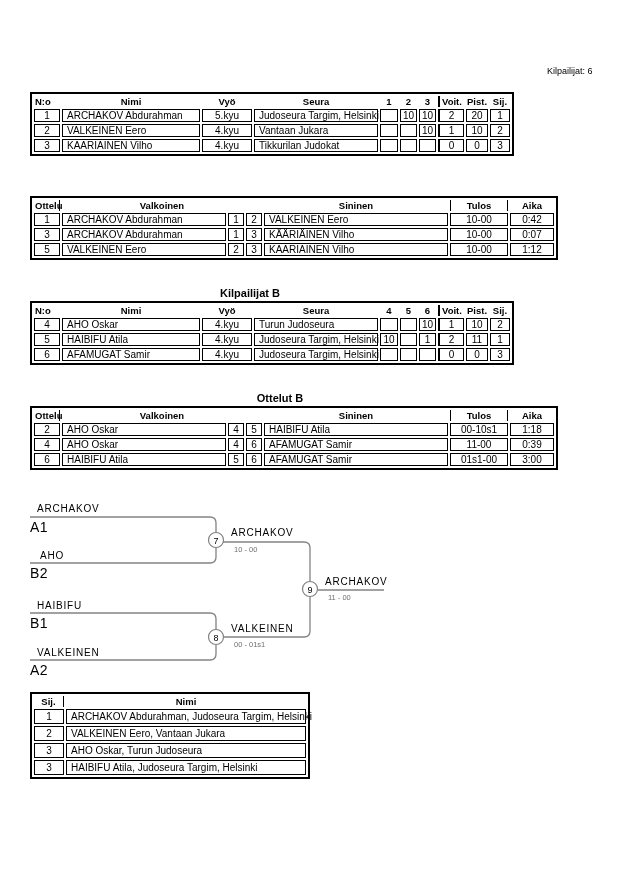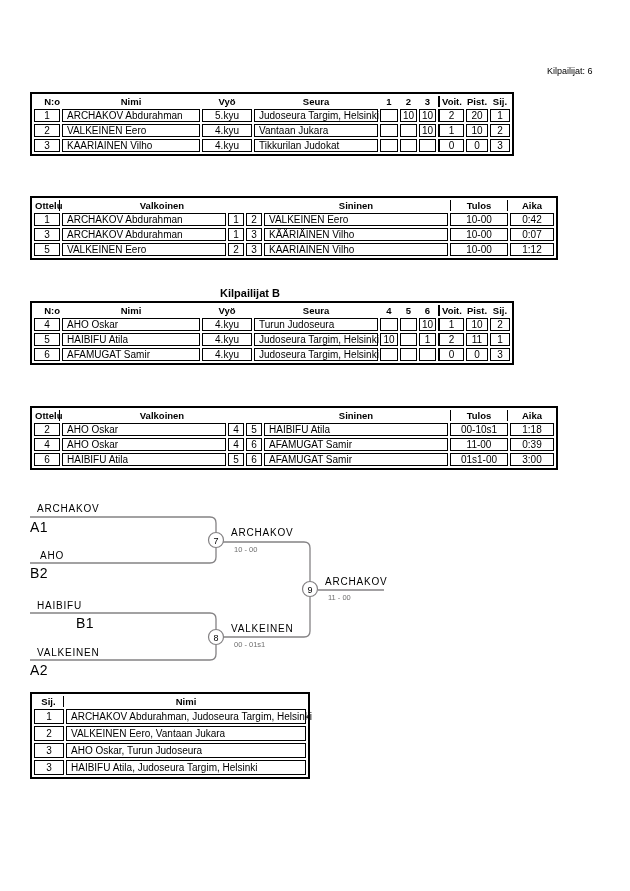--- a/index.html
+++ b/index.html
@@ -17,21 +17,21 @@
 
   table{position:absolute;border-collapse:separate;border-spacing:2px;
         border:2px solid #000;table-layout:fixed;}
   td{border:1px solid #000;font-size:10px;height:11px;padding:0;
      white-space:nowrap;overflow:visible;vertical-align:middle;}
   th{border:none;font-size:9.5px;font-weight:bold;height:11px;padding:0;
      white-space:nowrap;vertical-align:middle;}
   .ctr{text-align:center;}
   .lft{text-align:left;padding:0 0 0 4px;}
   .grp{border-left:2px solid #000;}
-  .hdr-l{text-align:right;padding-left:1px;margin-top:16px;}
+  .hdr-l{text-align:left;padding-left:1px;margin-top:16px;}
   .brd-r{border-right:1px solid #000;}
   .brd-lr{border-left:1px solid #000;border-right:1px solid #000;}
 
   .pool{left:30px;width:483px;}
   .poolA{top:92px;}
   .poolB{top:301px;}
   .matches{left:30px;width:528px;}
   .matchA{top:196px;}
   .matchB{top:406px;}
   .results{top:692px;left:30px;width:280px;}
@@ -228,20 +228,21 @@
         <td class="ctr"></td>
         <td class="ctr"></td>
         <td class="ctr"></td>
         <td class="ctr grp">0</td>
         <td class="ctr">0</td>
         <td class="ctr">3</td>
       </tr>
     </tbody>
   </table>
 
+  <div class="sec-title t-matchB">Ottelut B</div>
   <table class="matches matchB">
     <colgroup>
         <col style="width:26px">
         <col style="width:164px">
         <col style="width:16px">
         <col style="width:16px">
         <col style="width:184px">
         <col style="width:58px">
         <col style="width:44px">
       </colgroup>
@@ -300,21 +301,21 @@
 
   <div class="bk-label" style="left:37px;top:503px;">ARCHAKOV</div>
   <div class="bk-seed" style="left:30px;top:519px;">A1</div>
   <div class="bk-label" style="left:40px;top:550px;">AHO</div>
   <div class="bk-seed" style="left:30px;top:565px;">B2</div>
   <div class="bk-label" style="left:231px;top:527px;">ARCHAKOV</div>
   <div class="bk-score" style="left:234px;top:545px;">10 - 00</div>
   <div class="bk-label" style="left:325px;top:576px;">ARCHAKOV</div>
   <div class="bk-score" style="left:328px;top:593px;">11 - 00</div>
   <div class="bk-label" style="left:37px;top:600px;">HAIBIFU</div>
-  <div class="bk-seed" style="left:30px;top:615px;margin-left:46px;">B1</div>
+  <div class="bk-seed" style="left:30px;top:615px;">B1</div>
   <div class="bk-label" style="left:37px;top:647px;">VALKEINEN</div>
   <div class="bk-seed" style="left:30px;top:662px;">A2</div>
   <div class="bk-label" style="left:231px;top:623px;">VALKEINEN</div>
   <div class="bk-score" style="left:234px;top:640px;">00 - 01s1</div>
 
   <table class="results">
     <colgroup>
         <col style="width:30px">
         <col style="width:240px">
       </colgroup>

